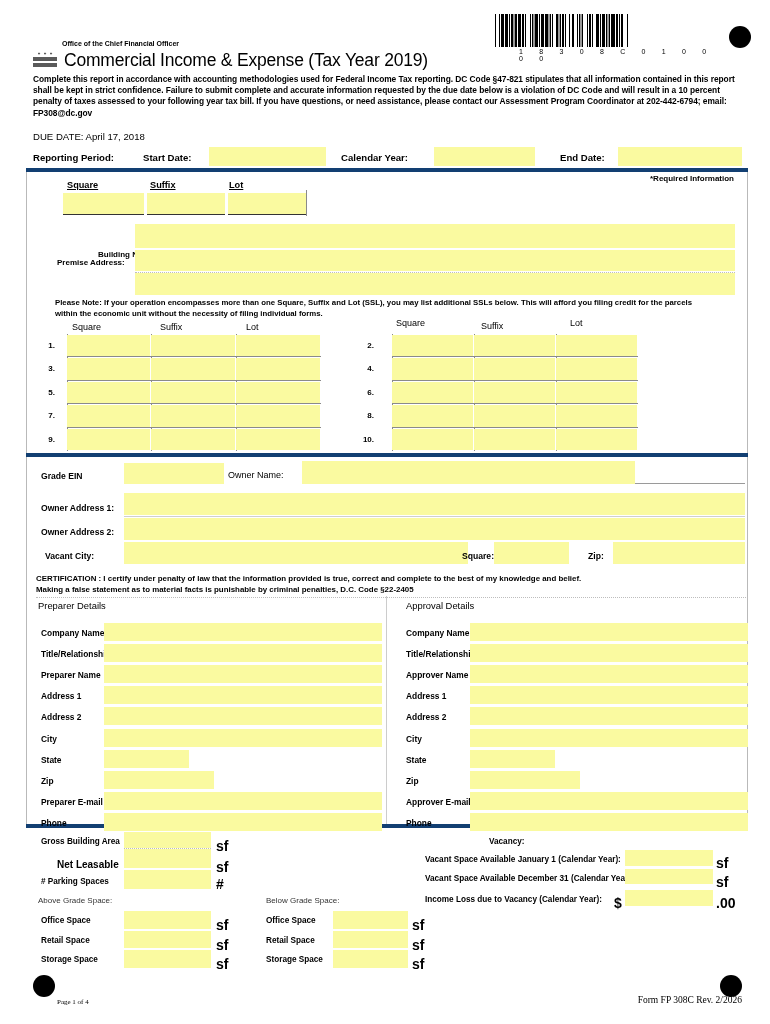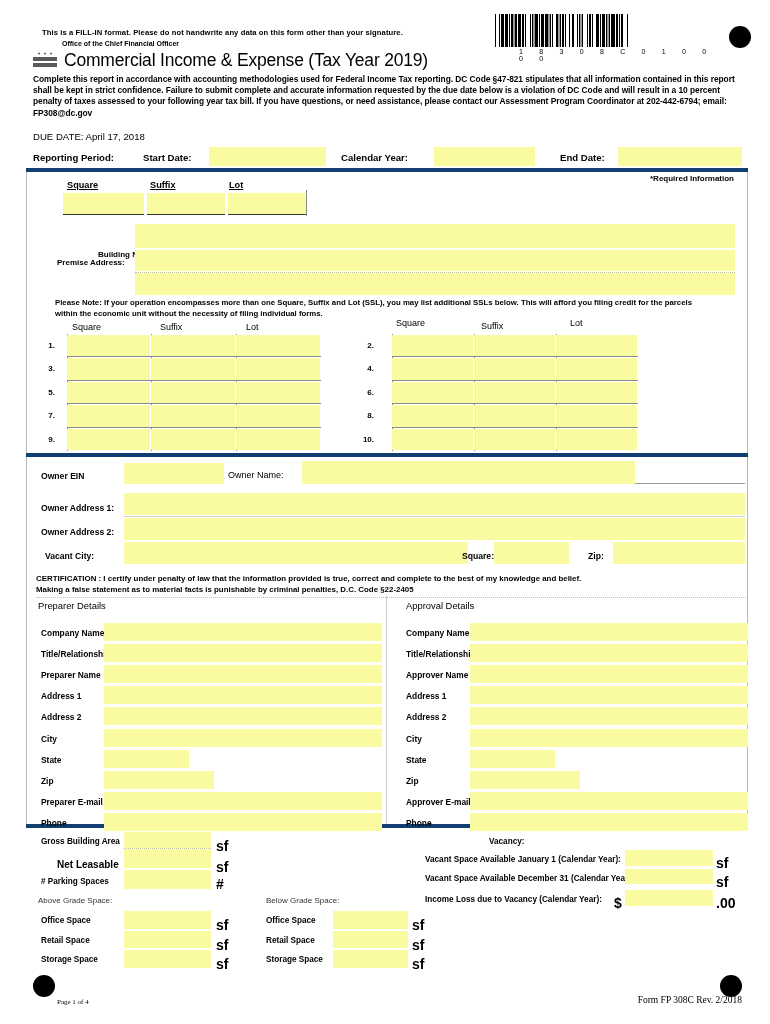--- a/index.html
+++ b/index.html
@@ -74,21 +74,20 @@
   .footer-left{ position:absolute; left:57px; top:998px; font-size:7px; font-family:"Liberation Serif", serif;}
   .footer-right{ position:absolute; right:28px; top:995px; font-size:9.5px; font-family:"Liberation Serif", serif;}
 
   .vsep{ position:absolute; background:#cccccc; width:1px;}
 </style>
 </head>
 <body>
 
 <div class="page">
 
-  <div class="fillin-note">This is a FILL-IN format. Please do not handwrite any data on this form other than your signature.</div>
   <div class="ocfo">Office of the Chief Financial Officer</div>
 
   <div class="flag">
     <div class="stars">
         <span class="star"></span>
         <span class="star"></span>
         <span class="star"></span>
       </div>
     <div class="bar"></div>
       <div class="bar"></div>
@@ -283,21 +282,21 @@
       <div class="inp" style="left: 392px; top: 405.2px; width: 81px; height: 21.4px;"></div>
       <div class="inp" style="left: 474px; top: 405.2px; width: 81px; height: 21.4px;"></div>
       <div class="inp" style="left: 556px; top: 405.2px; width: 81px; height: 21.4px;"></div>
       <div class="hline" style="left: 392px; top: 426.6px; width: 246px;"></div>
       <div class="grid-num" style="left: 354px; width: 20px; top: 434.6px;">10.</div>
       <div class="inp" style="left: 392px; top: 428.6px; width: 81px; height: 21.4px;"></div>
       <div class="inp" style="left: 474px; top: 428.6px; width: 81px; height: 21.4px;"></div>
       <div class="inp" style="left: 556px; top: 428.6px; width: 81px; height: 21.4px;"></div>
     </div>
 
-  <div class="lbl" style="left:41px;top:471px;font-size:8.6px;">Owner EIN</div>
+  <div class="lbl" style="left:41px;top:471px;font-size:8.6px;">Grade EIN</div>
   <div class="inp" style="left:124px;top:463px;width:100px;height:21px;"></div>
   <div class="lbl reg" style="left:228px;top:470px;font-size:9px;">Owner Name:</div>
   <div class="inp" style="left:302px;top:461px;width:333px;height:23px;"></div>
   <div class="solid-sep" style="left:635px;top:483px;width:110px;border-top:1px solid #9a9a9a;"></div>
 
   <div class="lbl" style="left:41px;top:503px;font-size:8.6px;">Owner Address 1:</div>
   <div class="inp" style="left:124px;top:493px;width:621px;height:22px;"></div>
   <div class="solid-sep" style="left:124px;top:516px;width:621px;"></div>
 
   <div class="lbl" style="left:41px;top:527px;font-size:8.6px;">Owner Address 2:</div>
@@ -412,15 +411,15 @@
       <div class="lbl" style="left: 425px; top: 873.6px; font-size: 8.2px;">Vacant Space Available December 31 (Calendar Year):</div>
       <div class="inp" style="left: 625px; top: 868.6px; width: 88px; height: 15.6px;"></div>
       <div class="unit" style="left: 716px; top: 873.6px;">sf</div>
       <div class="lbl" style="left: 425px; top: 895.2px; font-size: 8.2px;">Income Loss due to Vacancy (Calendar Year):</div>
       <div class="unit" style="left: 614px; top: 895.2px;">$</div>
       <div class="inp" style="left: 625px; top: 890.2px; width: 88px; height: 15.6px;"></div>
       <div class="unit" style="left: 716px; top: 895.2px;">.00</div>
     </div>
 
   <div class="footer-left">Page 1 of 4</div>
-  <div class="footer-right">Form FP 308C Rev. 2/2018</div>
+  <div class="footer-right">Form FP 308C Rev. 2/2026</div>
 
 </div>
 
 </body></html>

